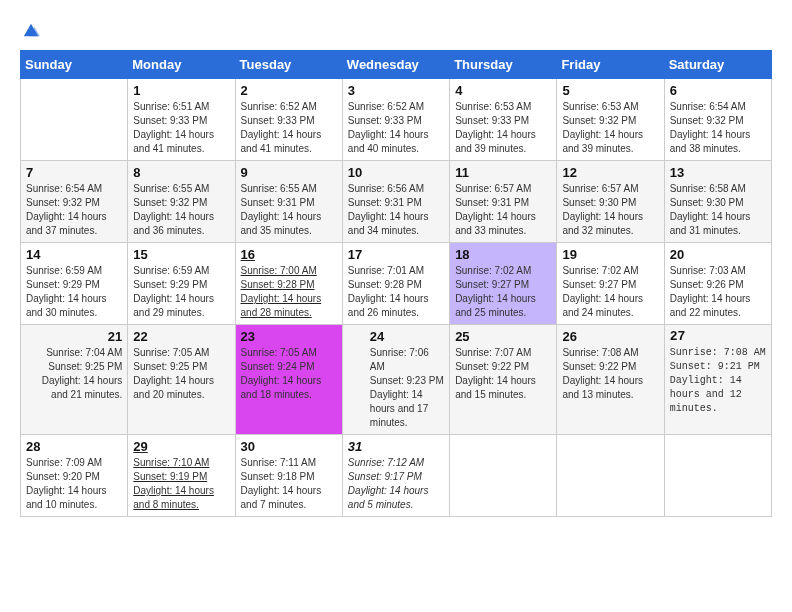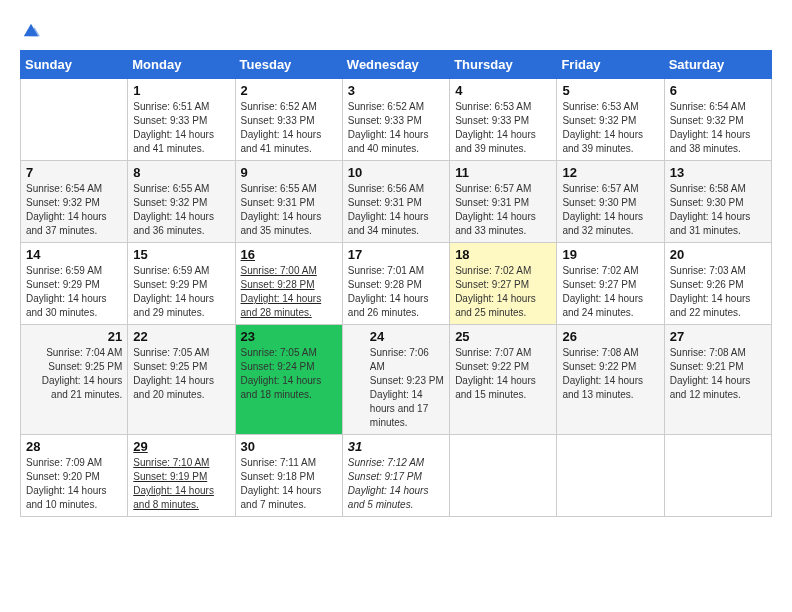--- a/index.html
+++ b/index.html
@@ -266,21 +266,21 @@
         </div>
       </td>
         <td style="background-color: rgb(255, 255, 255);">
         <span class="day-num">17</span>
         <div class="cell-info">
           <div>Sunrise: 7:01 AM</div>
           <div>Sunset: 9:28 PM</div>
           <div>Daylight: 14 hours and 26 minutes.</div>
         </div>
       </td>
-        <td style="background-color: #fef9c3;">
+        <td style="background-color: #c4b5fd;">
         <span class="day-num">18</span>
         <div class="cell-info">
           <div>Sunrise: 7:02 AM</div>
           <div>Sunset: 9:27 PM</div>
           <div>Daylight: 14 hours and 25 minutes.</div>
         </div>
       </td>
         <td style="background-color: rgb(255, 255, 255);">
         <span class="day-num">19</span>
         <div class="cell-info">
@@ -308,21 +308,21 @@
         </div>
       </td>
         <td style="background-color: rgb(245, 245, 245);">
         <span class="day-num">22</span>
         <div class="cell-info">
           <div>Sunrise: 7:05 AM</div>
           <div>Sunset: 9:25 PM</div>
           <div>Daylight: 14 hours and 20 minutes.</div>
         </div>
       </td>
-        <td style="background-color: #22c55e;">
+        <td style="background-color: #d946ef;">
         <span class="day-num">23</span>
         <div class="cell-info">
           <div>Sunrise: 7:05 AM</div>
           <div>Sunset: 9:24 PM</div>
           <div>Daylight: 14 hours and 18 minutes.</div>
         </div>
       </td>
         <td style="background-color: rgb(245, 245, 245); padding-left: 27px;">
         <span class="day-num">24</span>
         <div class="cell-info">
@@ -340,21 +340,21 @@
         </div>
       </td>
         <td style="background-color: rgb(245, 245, 245);">
         <span class="day-num">26</span>
         <div class="cell-info">
           <div>Sunrise: 7:08 AM</div>
           <div>Sunset: 9:22 PM</div>
           <div>Daylight: 14 hours and 13 minutes.</div>
         </div>
       </td>
-        <td style="background-color: rgb(245, 245, 245);">
+        <td style="background-color: rgb(245, 245, 245); font-family: Liberation Mono, monospace;">
         <span class="day-num">27</span>
         <div class="cell-info">
           <div>Sunrise: 7:08 AM</div>
           <div>Sunset: 9:21 PM</div>
           <div>Daylight: 14 hours and 12 minutes.</div>
         </div>
       </td>
       </tr>
       <tr>
         <td style="background-color: rgb(255, 255, 255);">

